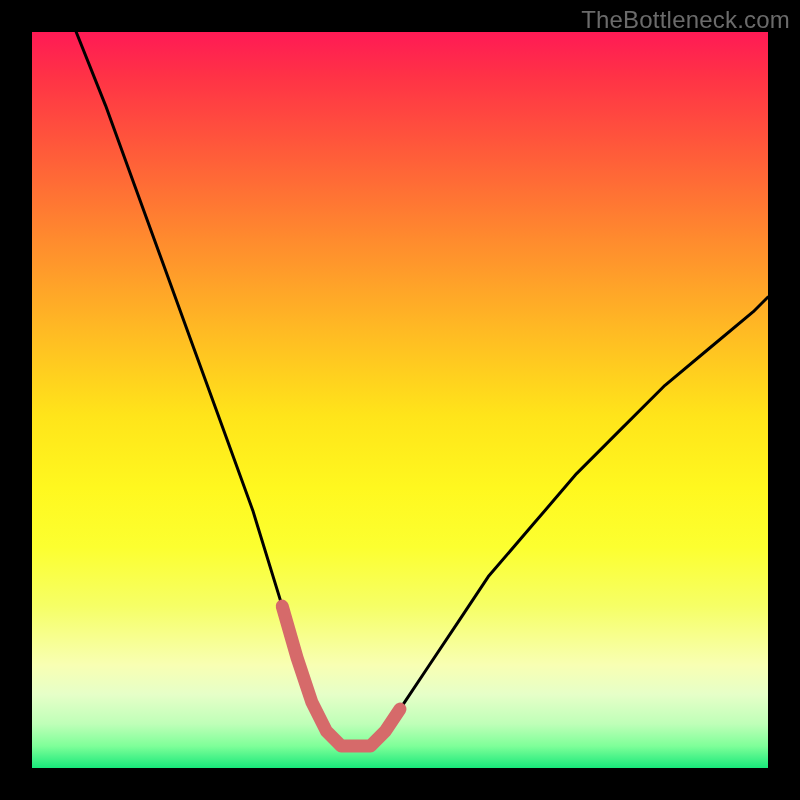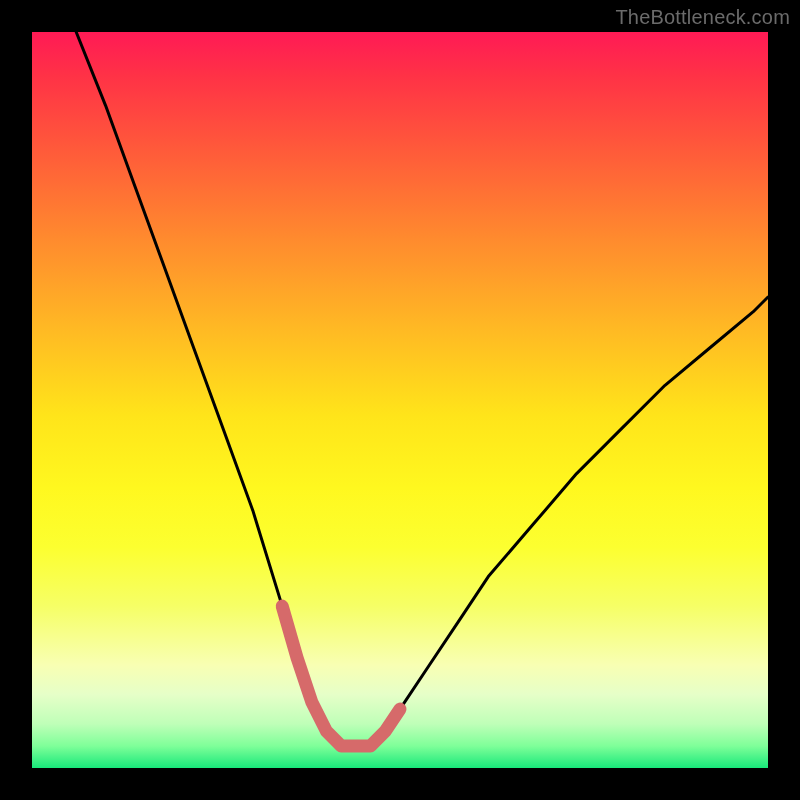--- a/index.html
+++ b/index.html
@@ -38,21 +38,21 @@
       #bfffb8 94%,
       #7fff99 97%,
       #18e87a 100%
     );
   }
   .watermark {
     position: absolute;
     top: 6px;
     right: 10px;
     color: #6b6b6b;
-    font-size: 20px;
+    font-size: 24px;
     letter-spacing: 0.2px;
     user-select: none;
   }
   svg.curve-layer {
     position: absolute;
     left: 0;
     top: 0;
     width: 736px;
     height: 736px;
     overflow: visible;

